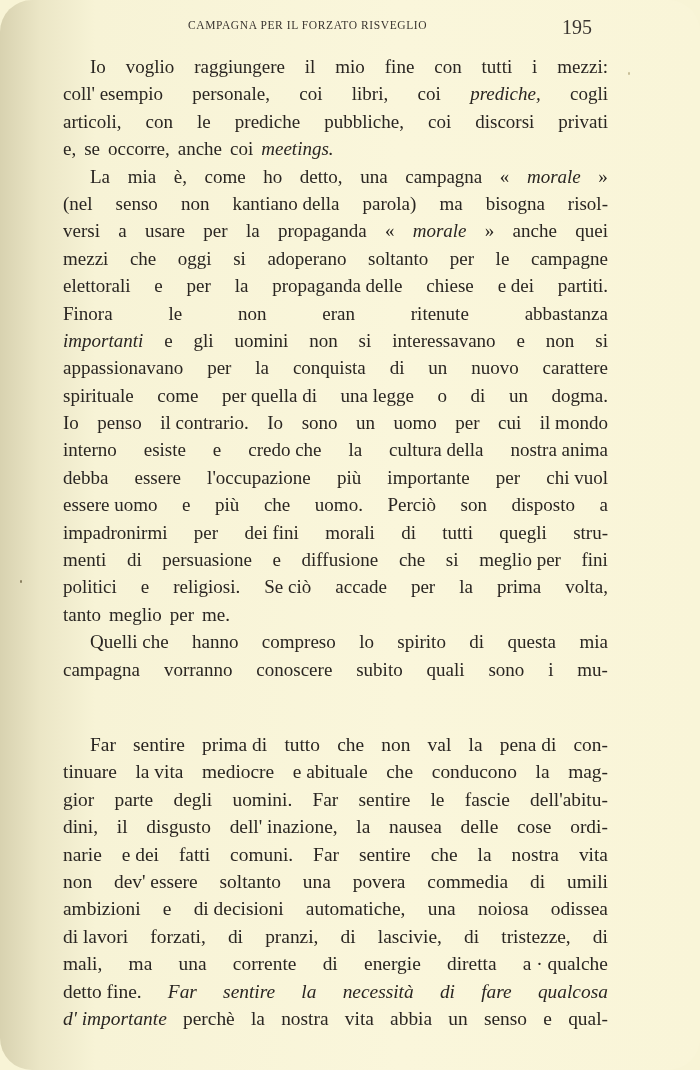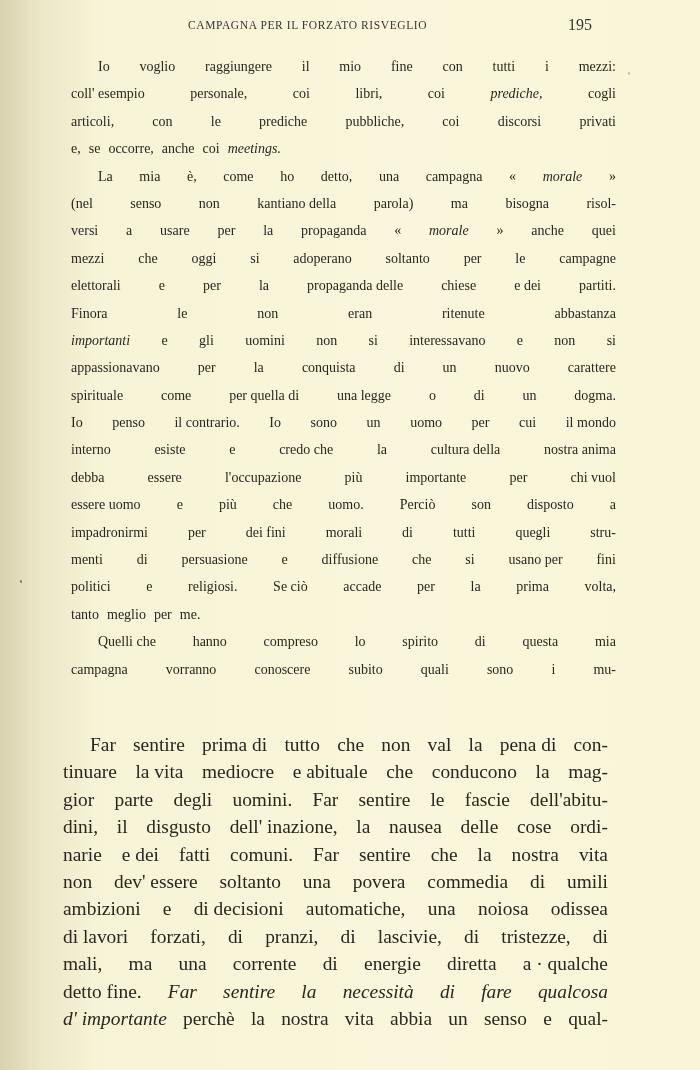--- a/index.html
+++ b/index.html
@@ -6,32 +6,33 @@
   body {
     width: 700px; height: 1070px; overflow: hidden;
     background: #f8f4d6;
     font-family: "DejaVu Serif", "Liberation Serif", serif;
     color: #2a2622;
     position: relative;
   }
   .page {
     position: absolute; left: 0; top: 0; width: 700px; height: 1070px;
     background: linear-gradient(to right, #d8d2b0 0px, #ebe6c6 40px, #f7f3d6 95px, #faf6db 400px, #f9f5d8 700px);
+    border-radius: 32px;
   }
   .header {
     position: absolute; top: 19px; left: 180px; width: 420px;
     font-family: "Liberation Serif", serif;
     font-size: 11.5px; letter-spacing: 0.6px; color: #3a3530;
   }
   .running-head { position: absolute; left: 8px; top: 0; }
-  .page-number { position: absolute; right: 8px; top: -3px; font-size: 16px; letter-spacing: 0; }
+  .page-number { position: absolute; right: 8px; top: -3px; font-size: 20px; letter-spacing: 0; }
   .text {
-    position: absolute; left: 71px; top: 53px; width: 545px;
+    position: absolute; left: 63px; top: 53px; width: 545px;
     font-family: "Liberation Serif", serif;
-    font-size: 14px;
+    font-size: 19px;
     line-height: 27.4px;
   }
   .line {
     display: flex; justify-content: space-between; white-space: nowrap;
     height: 27.4px;
   }
   .line.last { justify-content: flex-start; gap: 8px; }
   .line.indent { padding-left: 27px; }
   .line span { display: inline-block; }
   .it { font-style: italic; }
@@ -245,21 +246,21 @@
           <span>stru-</span>
         </div>
         <div class="line">
           <span>menti</span>
           <span>di</span>
           <span>persuasione</span>
           <span>e</span>
           <span>diffusione</span>
           <span>che</span>
           <span>si</span>
-          <span>usano per</span>
+          <span>meglio per</span>
           <span>fini</span>
         </div>
         <div class="line">
           <span>politici</span>
           <span>e</span>
           <span>religiosi.</span>
           <span>Se ciò</span>
           <span>accade</span>
           <span>per</span>
           <span>la</span>

